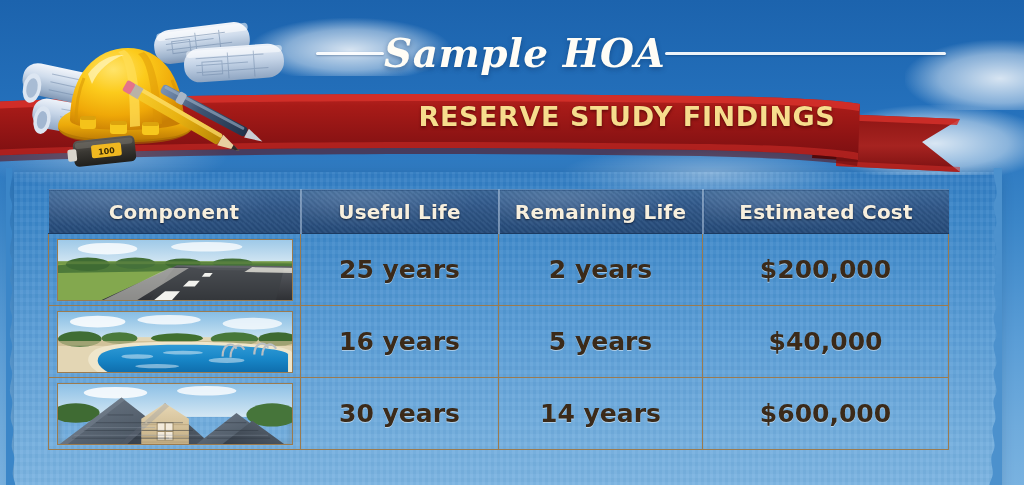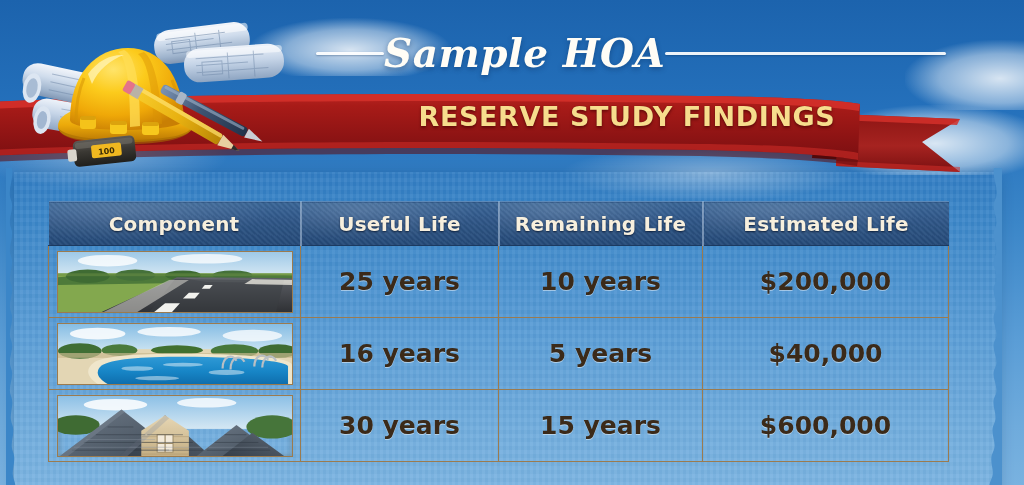--- a/index.html
+++ b/index.html
@@ -157,21 +157,21 @@
     pointer-events: none;
   }
   .edge svg { display: block; }
   .edge-left   { left: 6px;  top: 168px; }
   .edge-right  { left: 984px; top: 168px; }
 
   
   .table {
     position: absolute;
     left: 48px;
-    top: 201px;
+    top: 189px;
     width: 900px;
     z-index: 6;
     border-collapse: collapse;
     table-layout: fixed;
   }
 
   .thead-row th {
     height: 44px;
     padding: 0 6px;
     background:
@@ -454,21 +454,21 @@
       <col style="width:252px">
       <col style="width:198px">
       <col style="width:204px">
       <col style="width:246px">
     </colgroup>
     <thead>
       <tr class="thead-row">
         <th>Component</th>
         <th>Useful Life</th>
         <th>Remaining Life</th>
-        <th>Estimated Life</th>
+        <th>Estimated Cost</th>
       </tr>
     </thead>
     <tbody>
 
       <tr class="tbody-row">
         <td class="cell-thumb">
           <div class="thumb">
             <svg viewBox="0 0 236 62" preserveAspectRatio="none">
               <defs>
                 <linearGradient id="rdSky" x1="0" y1="0" x2="0" y2="1">
@@ -497,21 +497,21 @@
                 <path d="M132,42 l11,0 l-5,6 l-12,0 Z"></path>
                 <path d="M108,53 l15,0 l-8,9 l-18,0 Z"></path>
               </g>
               <path d="M196,28 L236,29 L236,34 L188,33 Z" fill="#e8e6dd" opacity=".8"></path>
               <path d="M112,29 L132,29 L80,62 L46,62 Z" fill="#d9d7cf" opacity=".55"></path>
               <rect y="22" width="236" height="3" fill="#6b8f43" opacity=".5"></rect>
             </svg>
           </div>
         </td>
         <td>25 years</td>
-        <td>10 years</td>
+        <td>2 years</td>
         <td>$200,000</td>
       </tr>
 
       <tr class="tbody-row">
         <td class="cell-thumb">
           <div class="thumb">
             <svg viewBox="0 0 236 62" preserveAspectRatio="none">
               <defs>
                 <linearGradient id="plSky" x1="0" y1="0" x2="0" y2="1">
                   <stop offset="0%" stop-color="#86bde4"></stop>
@@ -606,19 +606,19 @@
               </g>
               <g stroke="#8d99a6" stroke-width="1" opacity=".35">
                 <path d="M16,53 L110,53 M28,45 L98,45 M72,53 L144,53 M152,53 L212,53"></path>
               </g>
               <path d="M2,62 L64,14 L68,16 L10,62 Z" fill="#8893a1" opacity=".35"></path>
               <path d="M62,62 L108,20 L112,23 L70,62 Z" fill="#8893a1" opacity=".3"></path>
             </svg>
           </div>
         </td>
         <td>30 years</td>
-        <td>15 years</td>
+        <td>14 years</td>
         <td>$600,000</td>
       </tr>
     </tbody>
   </table>
 
 </div>
 
 </body></html>

